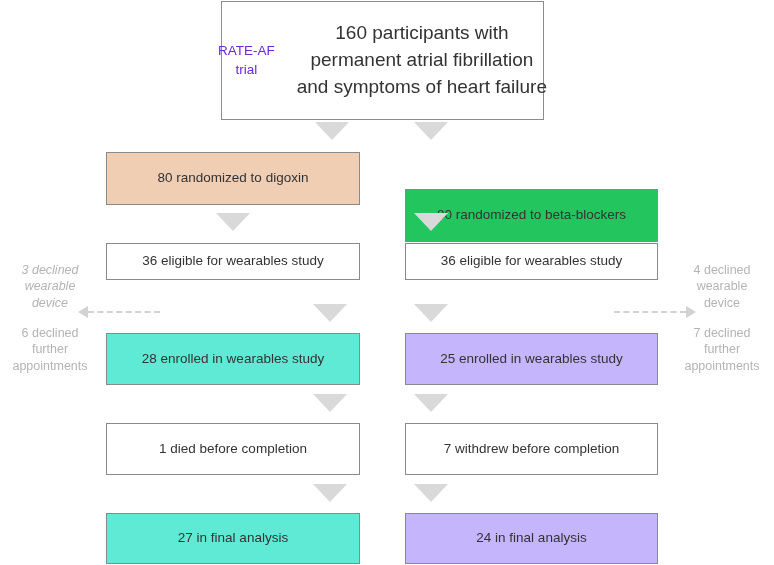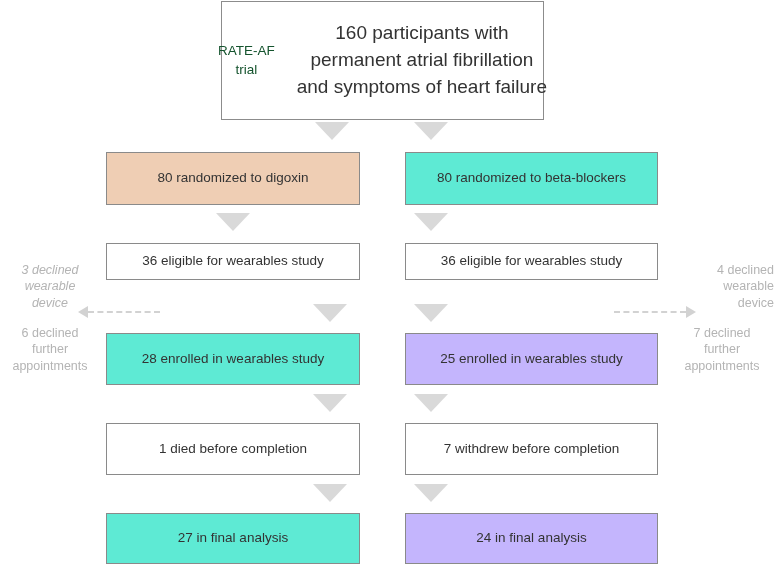--- a/index.html
+++ b/index.html
@@ -53,21 +53,21 @@
     display: flex;
     align-items: center;
     justify-content: center;
     width: 100%;
     gap: 22px;
     padding: 0 14px;
     box-sizing: border-box;
   }
 
   .trial-tag {
-    color: #14532d;
+    color: #6d28d9;
     font-size: 13.5px;
     line-height: 1.35;
     text-align: center;
     white-space: pre-line;
     flex: 0 0 auto;
   }
 
   .header-text {
     font-size: 19px;
     line-height: 1.42;
@@ -81,21 +81,21 @@
   .col-left  { left: 106px; width: 254px; }
   .col-right { left: 405px; width: 253px; }
 
   .row-1 { top: 152px; height: 53px; }
   .row-2 { top: 243px; height: 37px; }
   .row-3 { top: 333px; height: 52px; }
   .row-4 { top: 423px; height: 52px; }
   .row-5 { top: 513px; height: 51px; }
 
   .fill-tan-strong   { background: #efceb4; }
-  .fill-blue-strong  { background: #5eead4; }
+  .fill-blue-strong  { background: #22c55e; margin-top: 37px; }
   .fill-tan-light    { background: #5eead4; }
   .fill-blue-light   { background: #c4b5fd; }
   .fill-white        { background: #ffffff; }
 
   
   .arrow-down {
     position: absolute;
     width: 0;
     height: 0;
     border-left: 17px solid transparent;
@@ -206,21 +206,21 @@
   </div>
 
   <div class="side-note left" style="top:262px;font-style:italic;">3 declined
 wearable
 device</div>
 
   <div class="side-note left" style="top:325px;">6 declined
 further
 appointments</div>
 
-  <div class="side-note right" style="top:262px;text-align:right;">4 declined
+  <div class="side-note right" style="top:262px;">4 declined
 wearable
 device</div>
 
   <div class="side-note right" style="top:325px;">7 declined
 further
 appointments</div>
 
 </div>
 
 </body></html>

